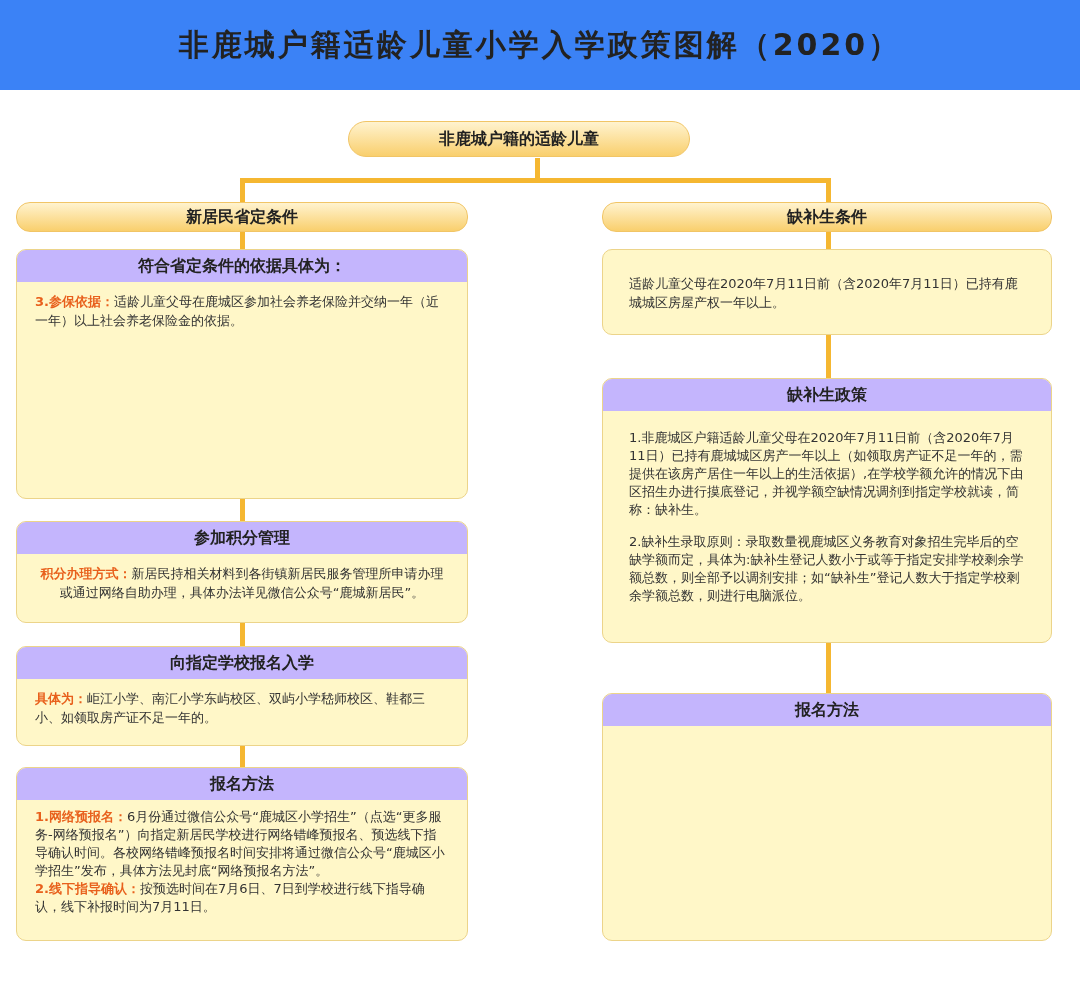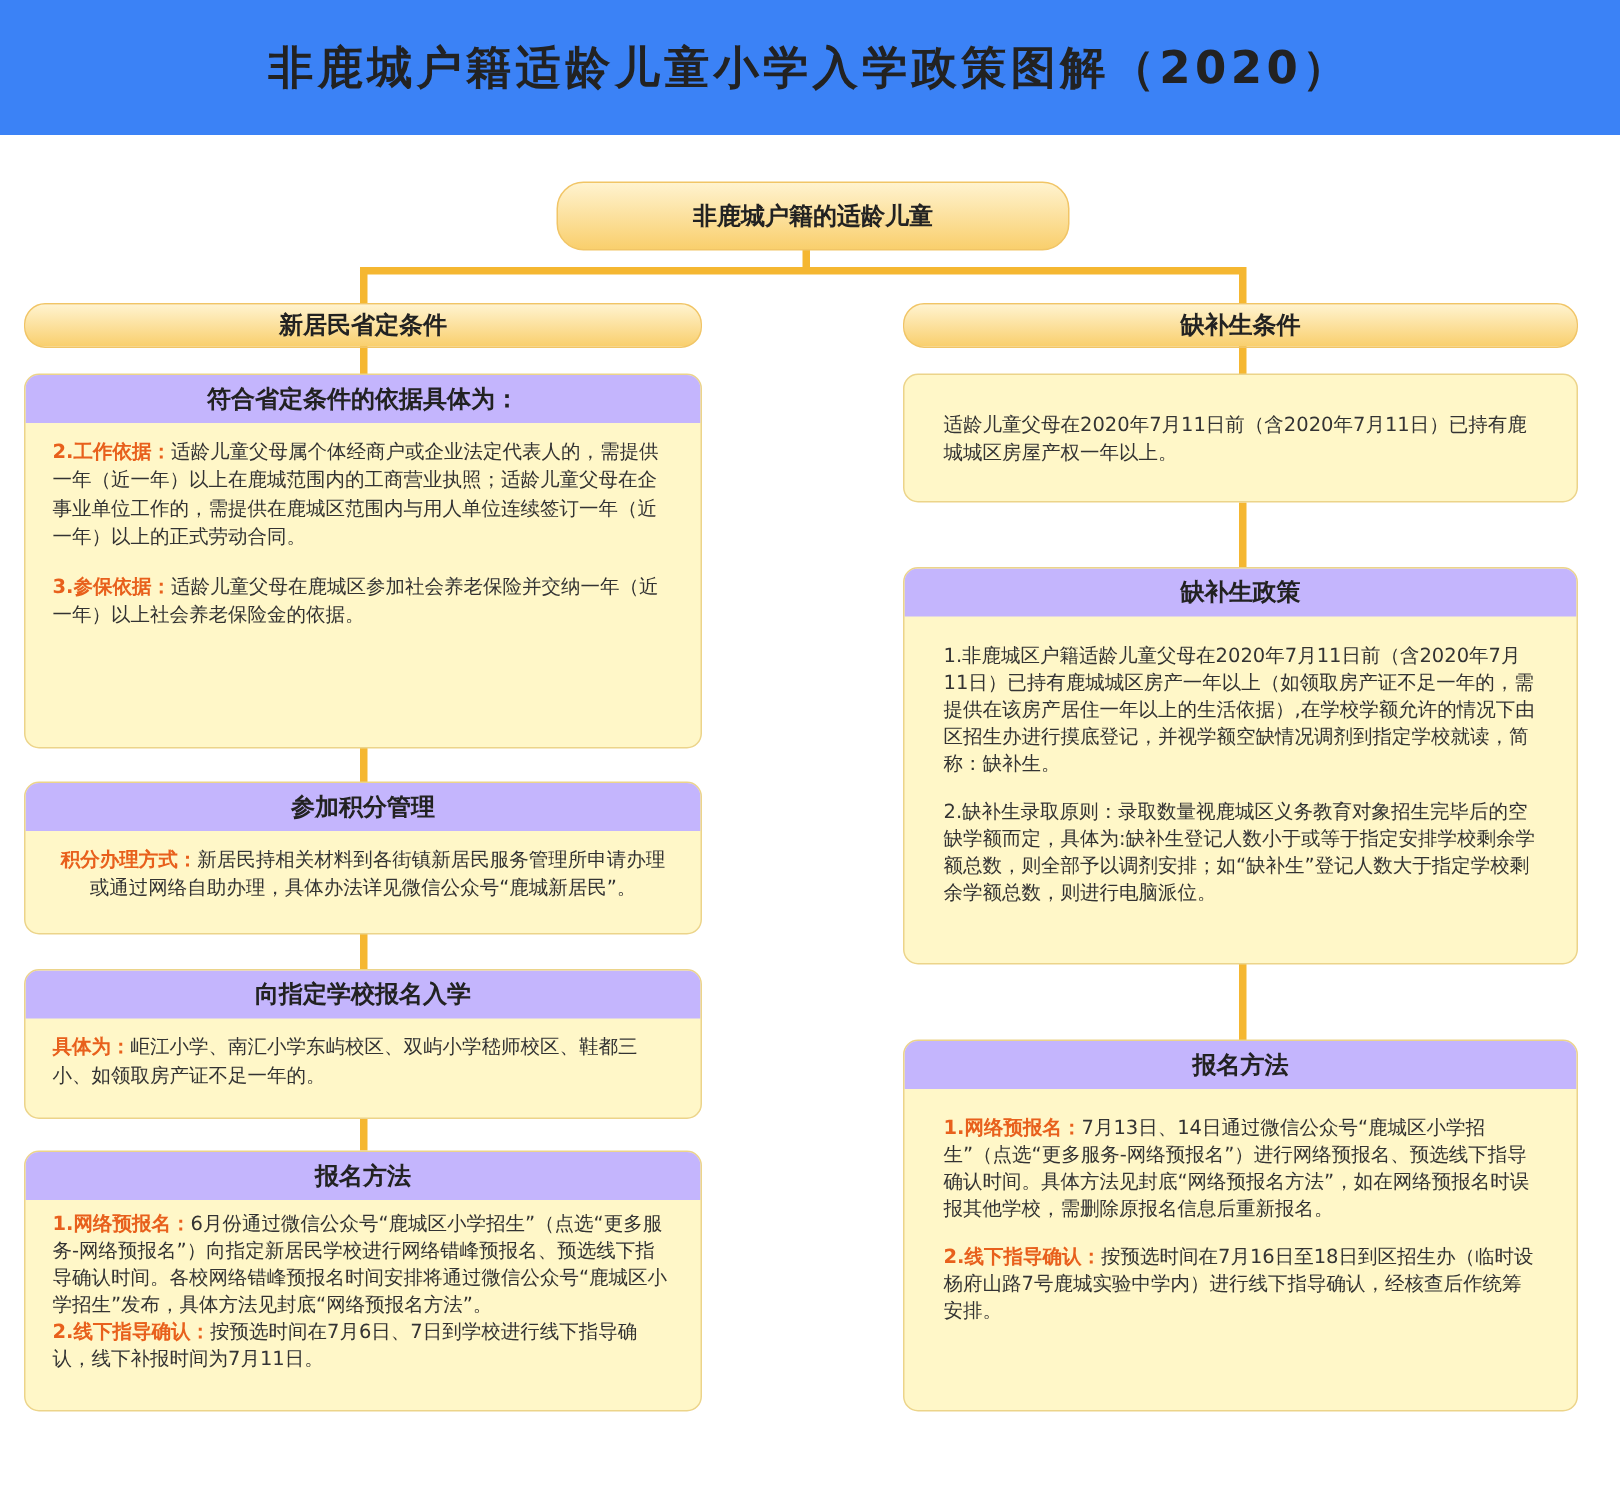--- a/index.html
+++ b/index.html
@@ -27,35 +27,34 @@
 <div class="line" style="left:240px;top:178px;width:5px;height:24px;"></div>
 <div class="line" style="left:826px;top:178px;width:5px;height:24px;"></div>
 <div class="line" style="left:240px;top:230px;width:5px;height:20px;"></div>
 <div class="line" style="left:826px;top:230px;width:5px;height:20px;"></div>
 <div class="line" style="left:240px;top:498px;width:5px;height:24px;"></div>
 <div class="line" style="left:240px;top:622px;width:5px;height:24px;"></div>
 <div class="line" style="left:240px;top:745px;width:5px;height:22px;"></div>
 <div class="line" style="left:826px;top:335px;width:5px;height:44px;"></div>
 <div class="line" style="left:826px;top:642px;width:5px;height:52px;"></div>
 
-<div class="pill" style="left:371px;top:121px;width:342px;height:46px;border-radius:18px;">
+<div class="pill" style="left:348px;top:121px;width:342px;height:36px;border-radius:18px;">
   <span>非鹿城户籍的适龄儿童</span>
 </div>
 
 <div class="pill" style="left:16px;top:202px;width:452px;">
   <span>新居民省定条件</span>
 </div>
 <div class="pill" style="left:602px;top:202px;width:450px;">
   <span>缺补生条件</span>
 </div>
 
 <div class="card" style="left:16px;top:249px;width:452px;height:250px;">
   <div class="head">符合省定条件的依据具体为：</div>
   <div class="body">
-    <p><span class="hl">2.工作依据：</span><span>适龄儿童父母属个体经商户或企业法定代表人的，需提供一年（近一年）以上在鹿城范围内的工商营业执照；适龄儿童父母在企事业单位工作的，需提供在鹿城区范围内与用人单位连续签订一年（近一年）以上的正式劳动合同。</span></p>
     <p class="tight"><span class="hl">3.参保依据：</span><span>适龄儿童父母在鹿城区参加社会养老保险并交纳一年（近一年）以上社会养老保险金的依据。</span></p>
   </div>
 </div>
 
 <div class="card" style="left:16px;top:521px;width:452px;height:102px;text-align:center;">
   <div class="head">参加积分管理</div>
   <div class="body">
     <p class="tight"><span class="hl">积分办理方式：</span><span>新居民持相关材料到各街镇新居民服务管理所申请办理或通过网络自助办理，具体办法详见微信公众号“鹿城新居民”。</span></p>
   </div>
 </div>
@@ -84,17 +83,13 @@
 <div class="card" style="left:602px;top:378px;width:450px;height:265px;">
   <div class="head">缺补生政策</div>
   <div class="body" style="padding:18px 26px;line-height:18px;">
     <p><span>1.非鹿城区户籍适龄儿童父母在2020年7月11日前（含2020年7月11日）已持有鹿城城区房产一年以上（如领取房产证不足一年的，需提供在该房产居住一年以上的生活依据）,在学校学额允许的情况下由区招生办进行摸底登记，并视学额空缺情况调剂到指定学校就读，简称：缺补生。</span></p>
     <p class="tight"><span>2.缺补生录取原则：录取数量视鹿城区义务教育对象招生完毕后的空缺学额而定，具体为:缺补生登记人数小于或等于指定安排学校剩余学额总数，则全部予以调剂安排；如“缺补生”登记人数大于指定学校剩余学额总数，则进行电脑派位。</span></p>
   </div>
 </div>
 
 <div class="card" style="left:602px;top:693px;width:450px;height:248px;">
   <div class="head">报名方法</div>
-  <div class="body" style="padding:18px 26px;line-height:18px;">
-    <p><span class="hl">1.网络预报名：</span><span>7月13日、14日通过微信公众号“鹿城区小学招生”（点选“更多服务-网络预报名”）进行网络预报名、预选线下指导确认时间。具体方法见封底“网络预报名方法”，如在网络预报名时误报其他学校，需删除原报名信息后重新报名。</span></p>
-    <p class="tight"><span class="hl">2.线下指导确认：</span><span>按预选时间在7月16日至18日到区招生办（临时设杨府山路7号鹿城实验中学内）进行线下指导确认，经核查后作统筹安排。</span></p>
-  </div>
 </div>
 
 </body></html>

